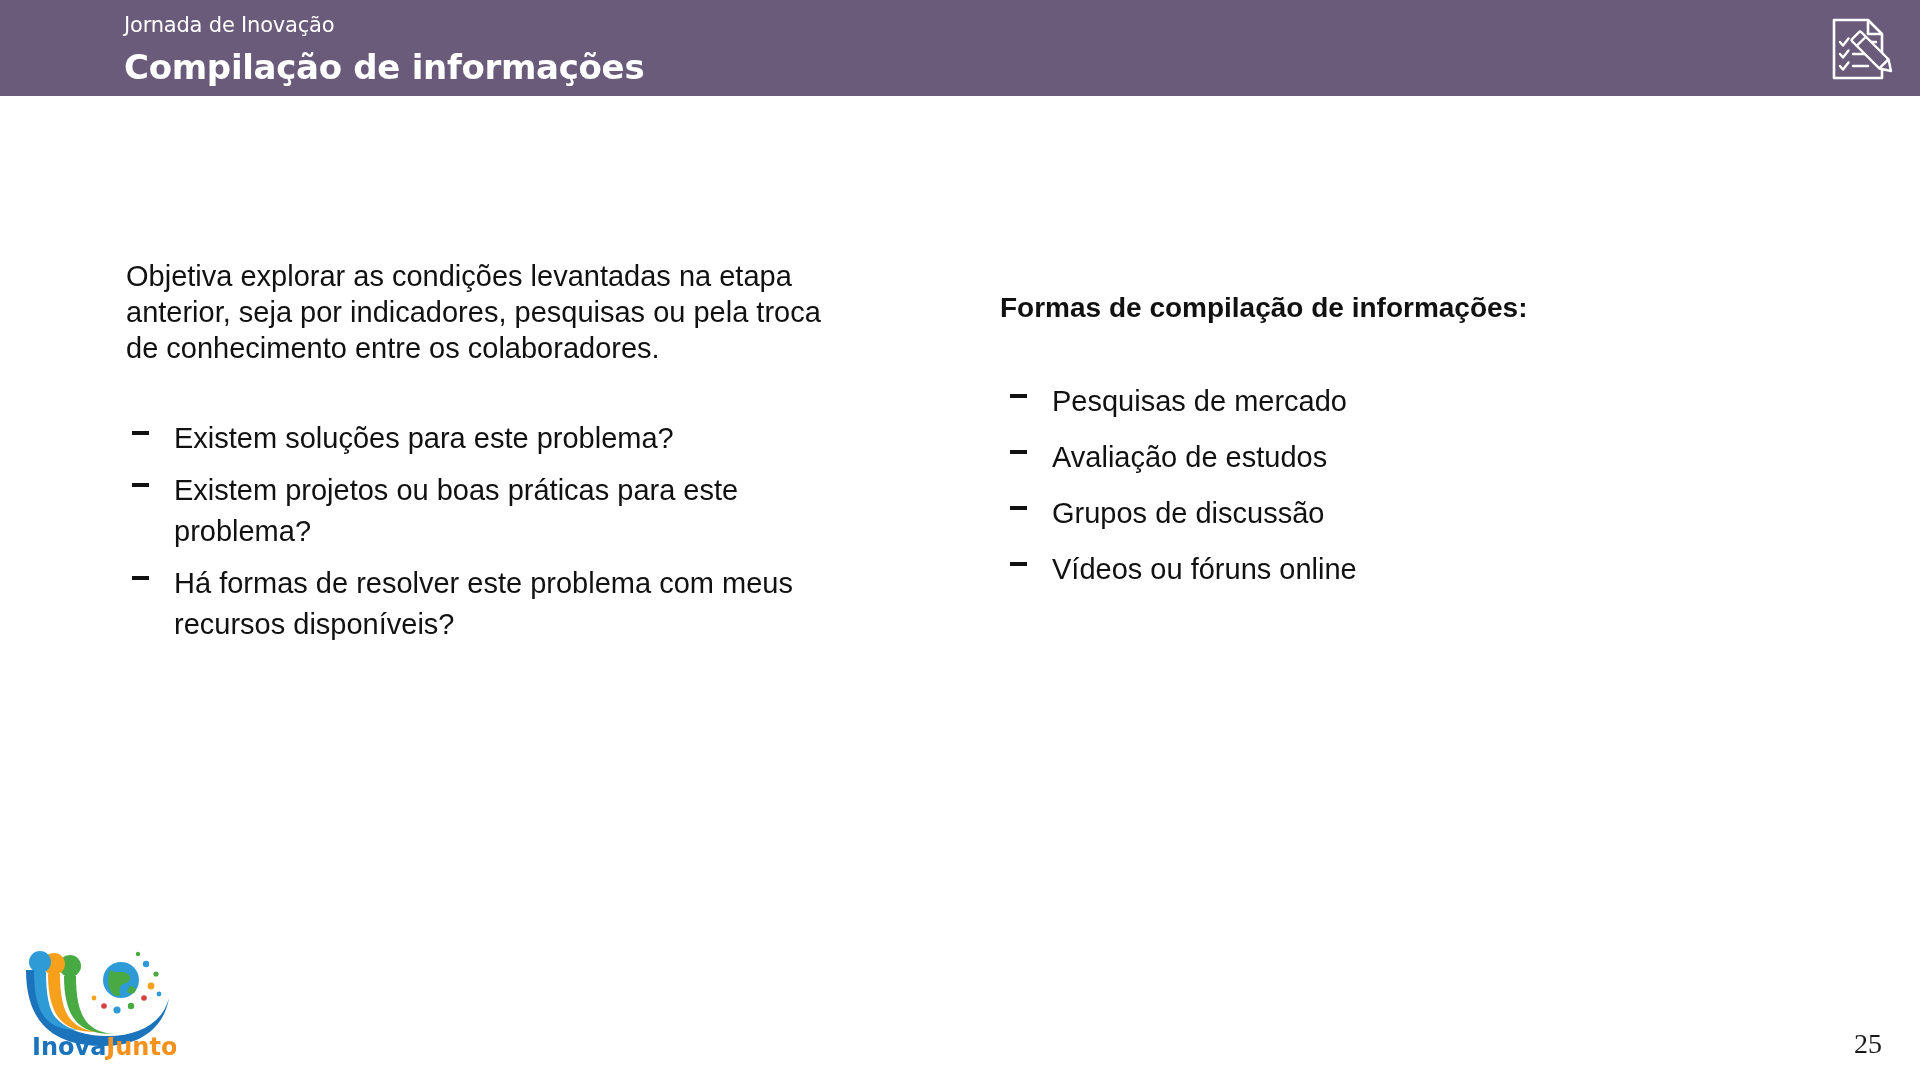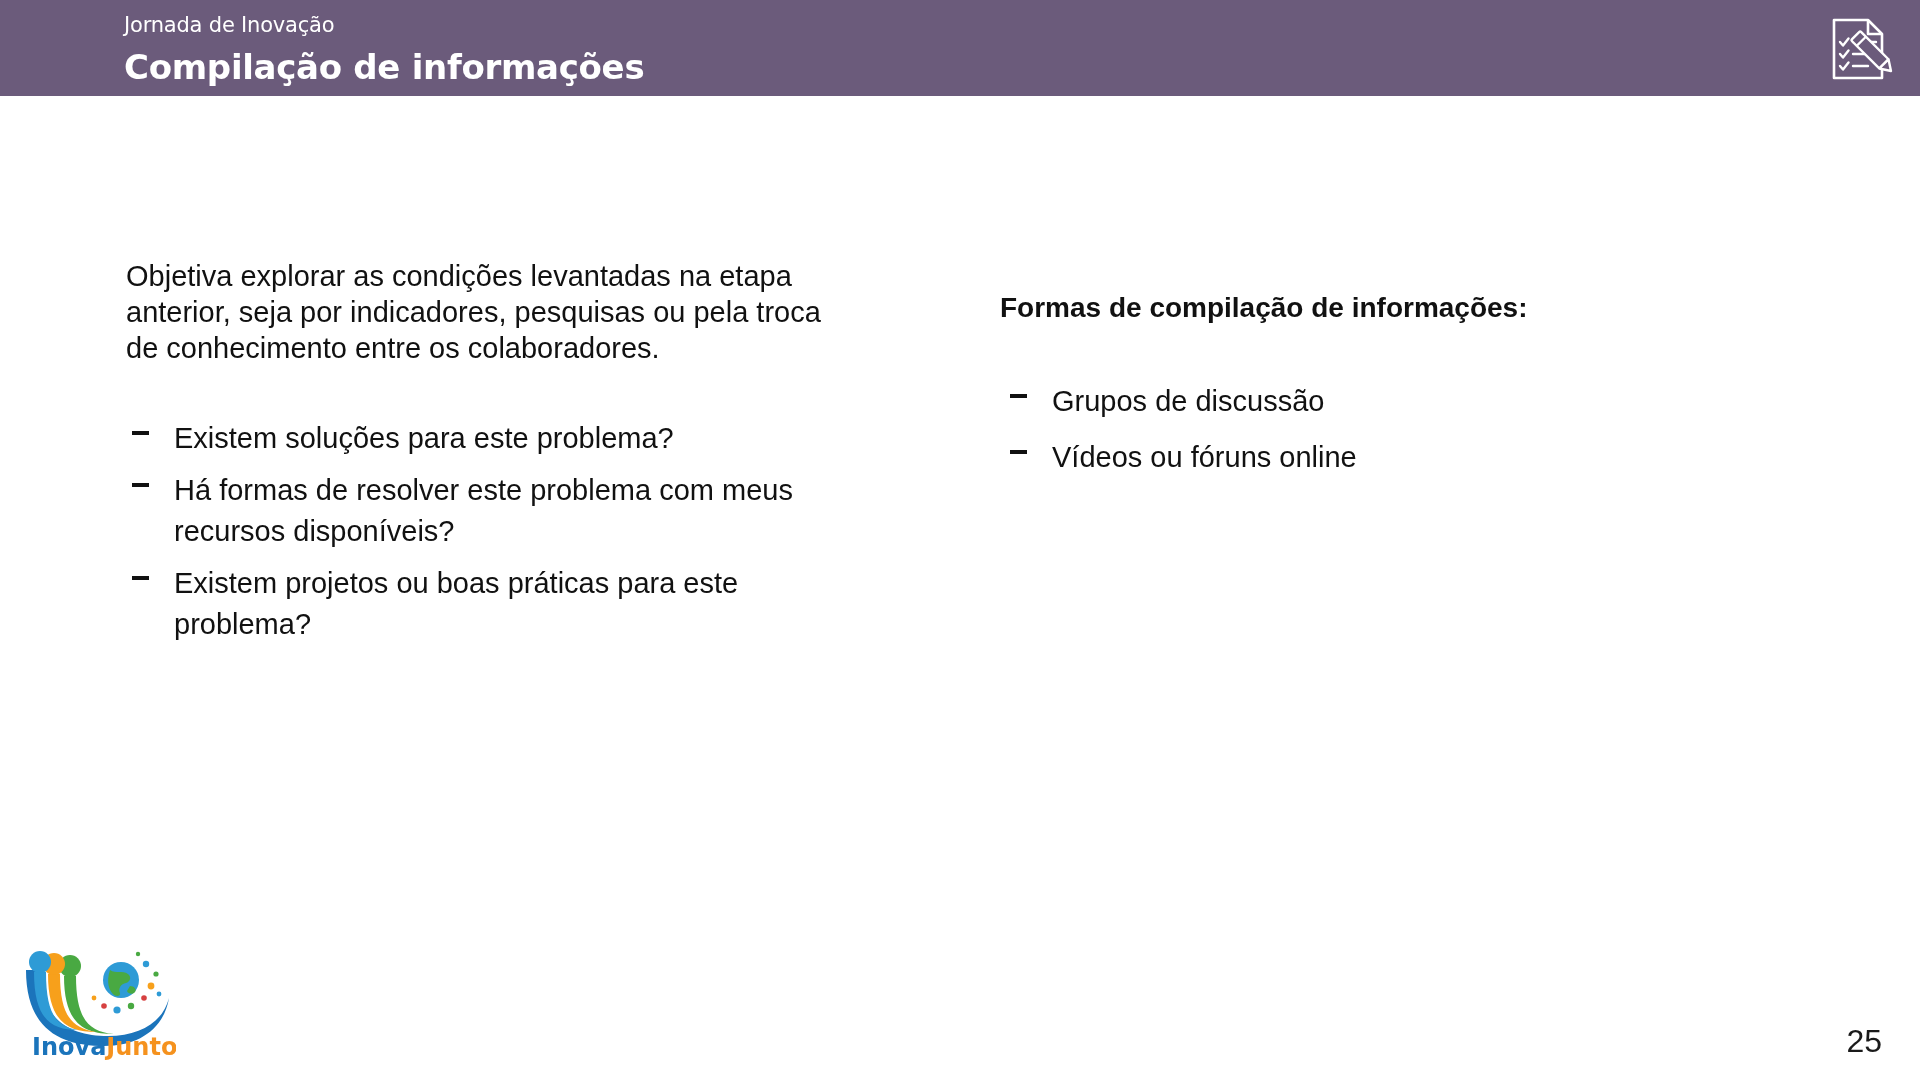--- a/index.html
+++ b/index.html
@@ -138,22 +138,22 @@
     top: 936px;
     width: 158px;
     height: 124px;
   }
 
   
   .page-number {
     position: absolute;
     right: 38px;
     bottom: 20px;
-    font-family: Liberation Sans, sans-serif;
-    font-size: 32px;
+    font-family: Liberation Serif, serif;
+    font-size: 28px;
     color: #1a1a1a;
   }
 </style>
 </head>
 <body>
 
 <div class="header-band"></div>
 
 <div class="header-text">
   <div class="eyebrow">Jornada de Inovação</div>
@@ -185,34 +185,39 @@
 <div class="col-left">
   <div class="para">Objetiva explorar as condições levantadas na etapa anterior, seja por indicadores, pesquisas ou pela troca de conhecimento entre os colaboradores.</div>
   <div class="para-gap"></div>
   <ul class="dash-list">
     <li>
       <span class="dash"></span>
       <span>Existem soluções para este problema?</span>
     </li>
     <li>
       <span class="dash"></span>
+      <span>Existem projetos ou boas práticas para este problema?</span>
+    </li>
+    <li>
+      <span class="dash"></span>
       <span>Há formas de resolver este problema com meus recursos disponíveis?</span>
-    </li>
-    <li>
-      <span class="dash"></span>
-      <span>Existem projetos ou boas práticas para este problema?</span>
     </li>
   </ul>
 </div>
 
 <div class="col-right">
   <div class="col-heading">Formas de compilação de informações:</div>
   <ul class="dash-list">
     <li>
       <span class="dash"></span>
+      <span>Pesquisas de mercado</span>
+    </li>
+    <li>
+      <span class="dash"></span>
+      <span>Avaliação de estudos</span>
     </li>
     <li>
       <span class="dash"></span>
       <span>Grupos de discussão</span>
     </li>
     <li>
       <span class="dash"></span>
       <span>Vídeos ou fóruns online</span>
     </li>
   </ul>

